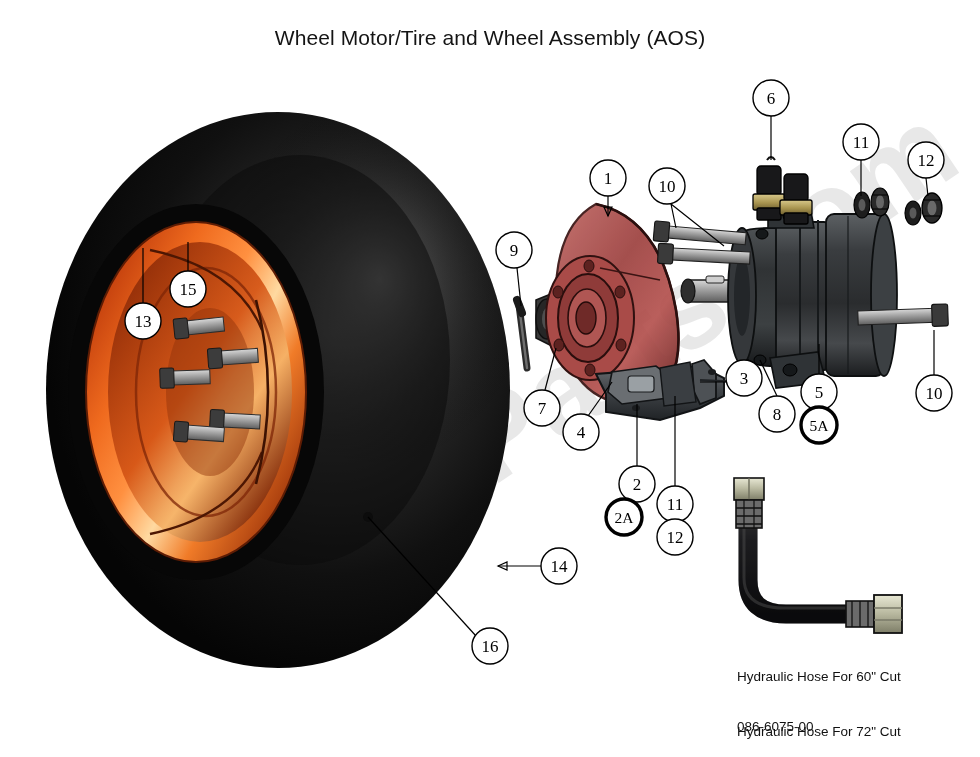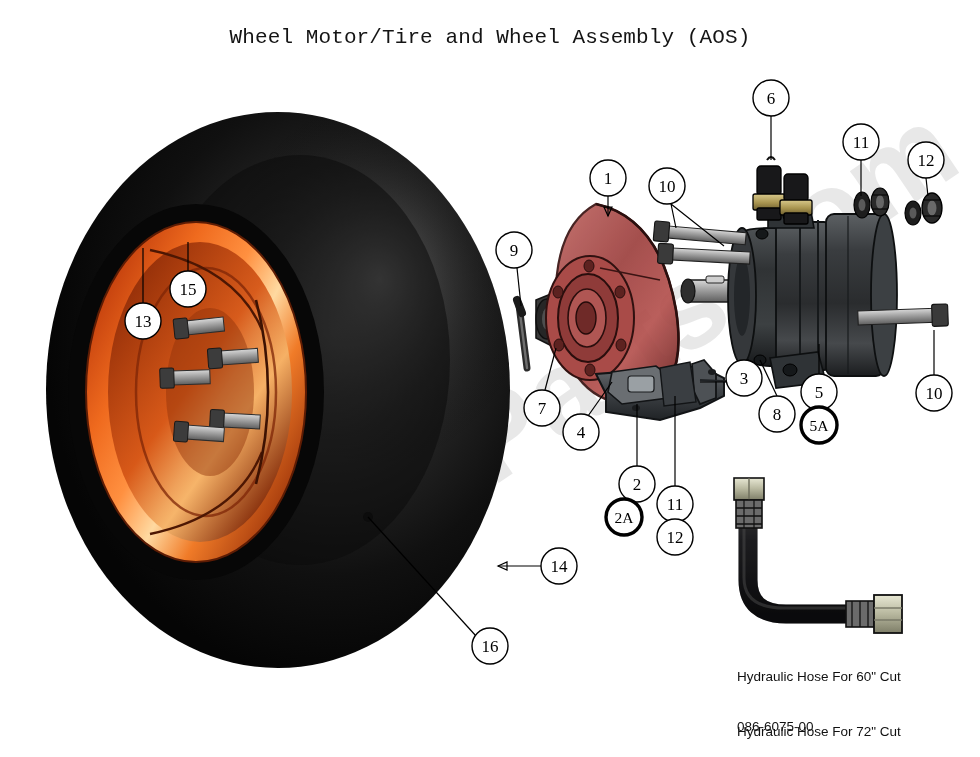--- a/index.html
+++ b/index.html
@@ -27,21 +27,21 @@
   }
   #diagram-title {
     position: absolute;
     left: 0;
     top: 26px;
     width: 980px;
     text-align: center;
     font-size: 21px;
     color: #141414;
     letter-spacing: 0.1px;
-    font-family: Liberation Mono, monospace;
+    font-family: Liberation Sans, sans-serif;
   }
   .hose-caption {
     position: absolute;
     font-size: 13.5px;
     color: #111111;
     line-height: 16.5px;
     white-space: pre;
     font-family: "Liberation Sans", sans-serif;
   }
   #hose-caption-60 { left: 737px; top: 636px; }

